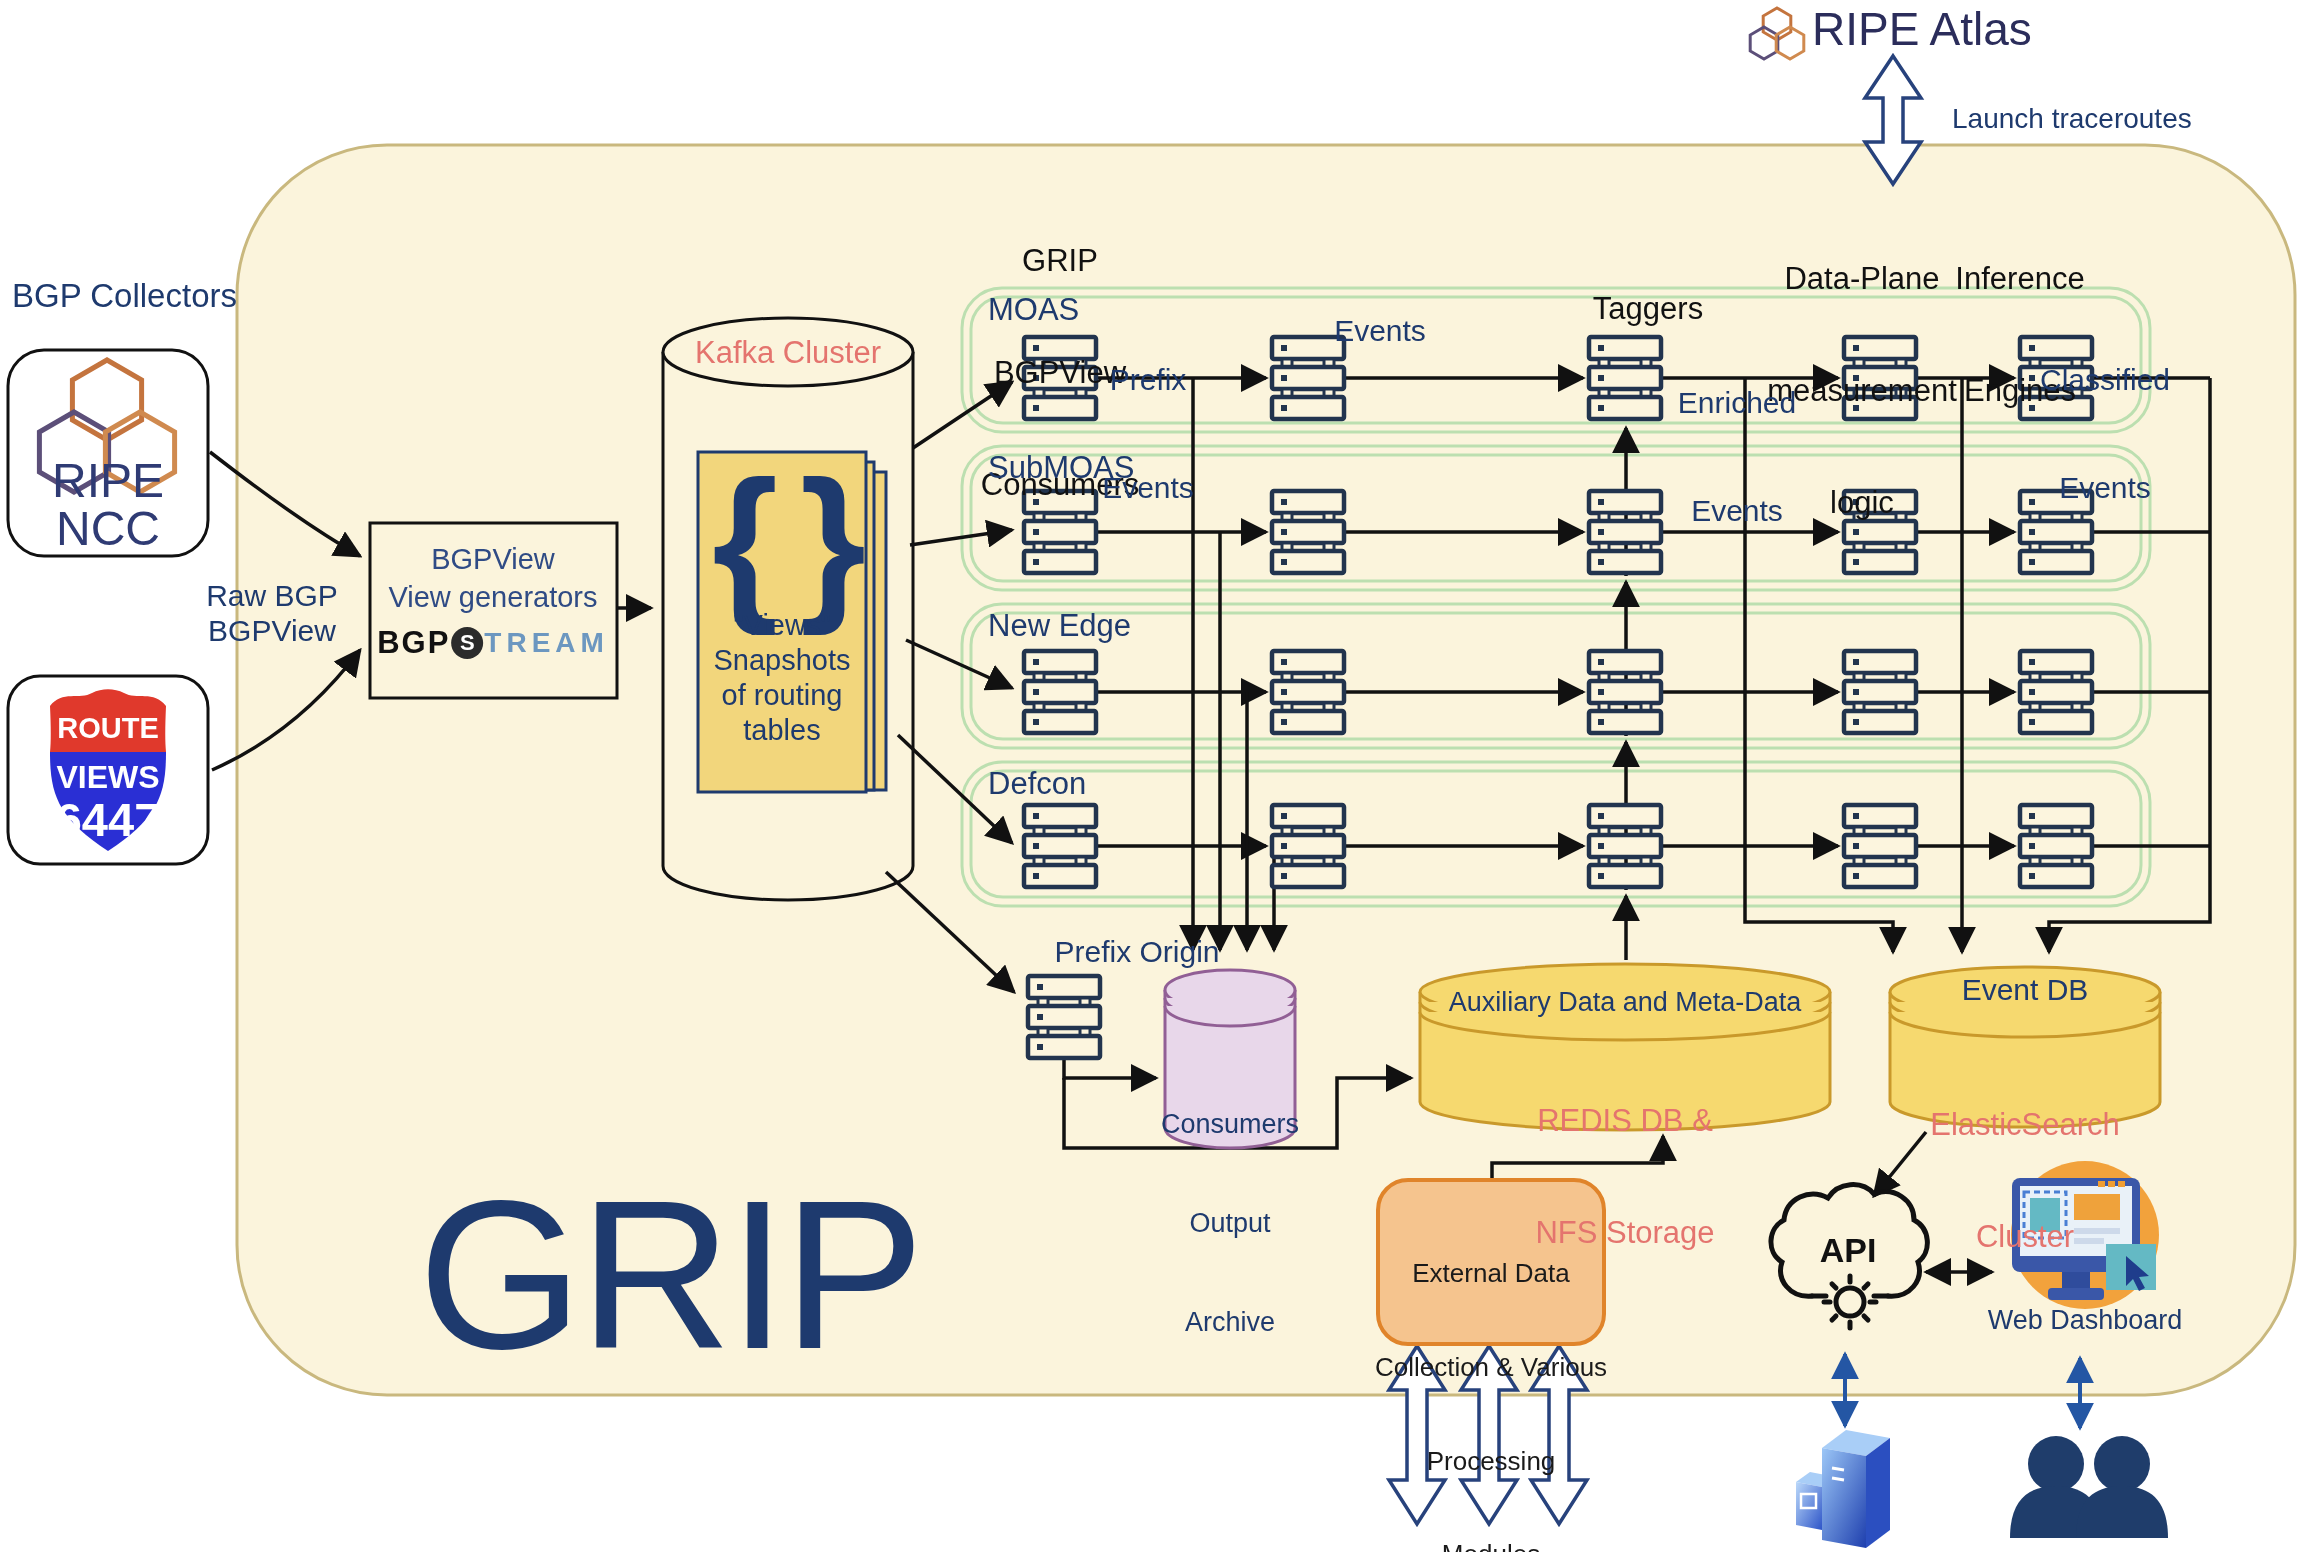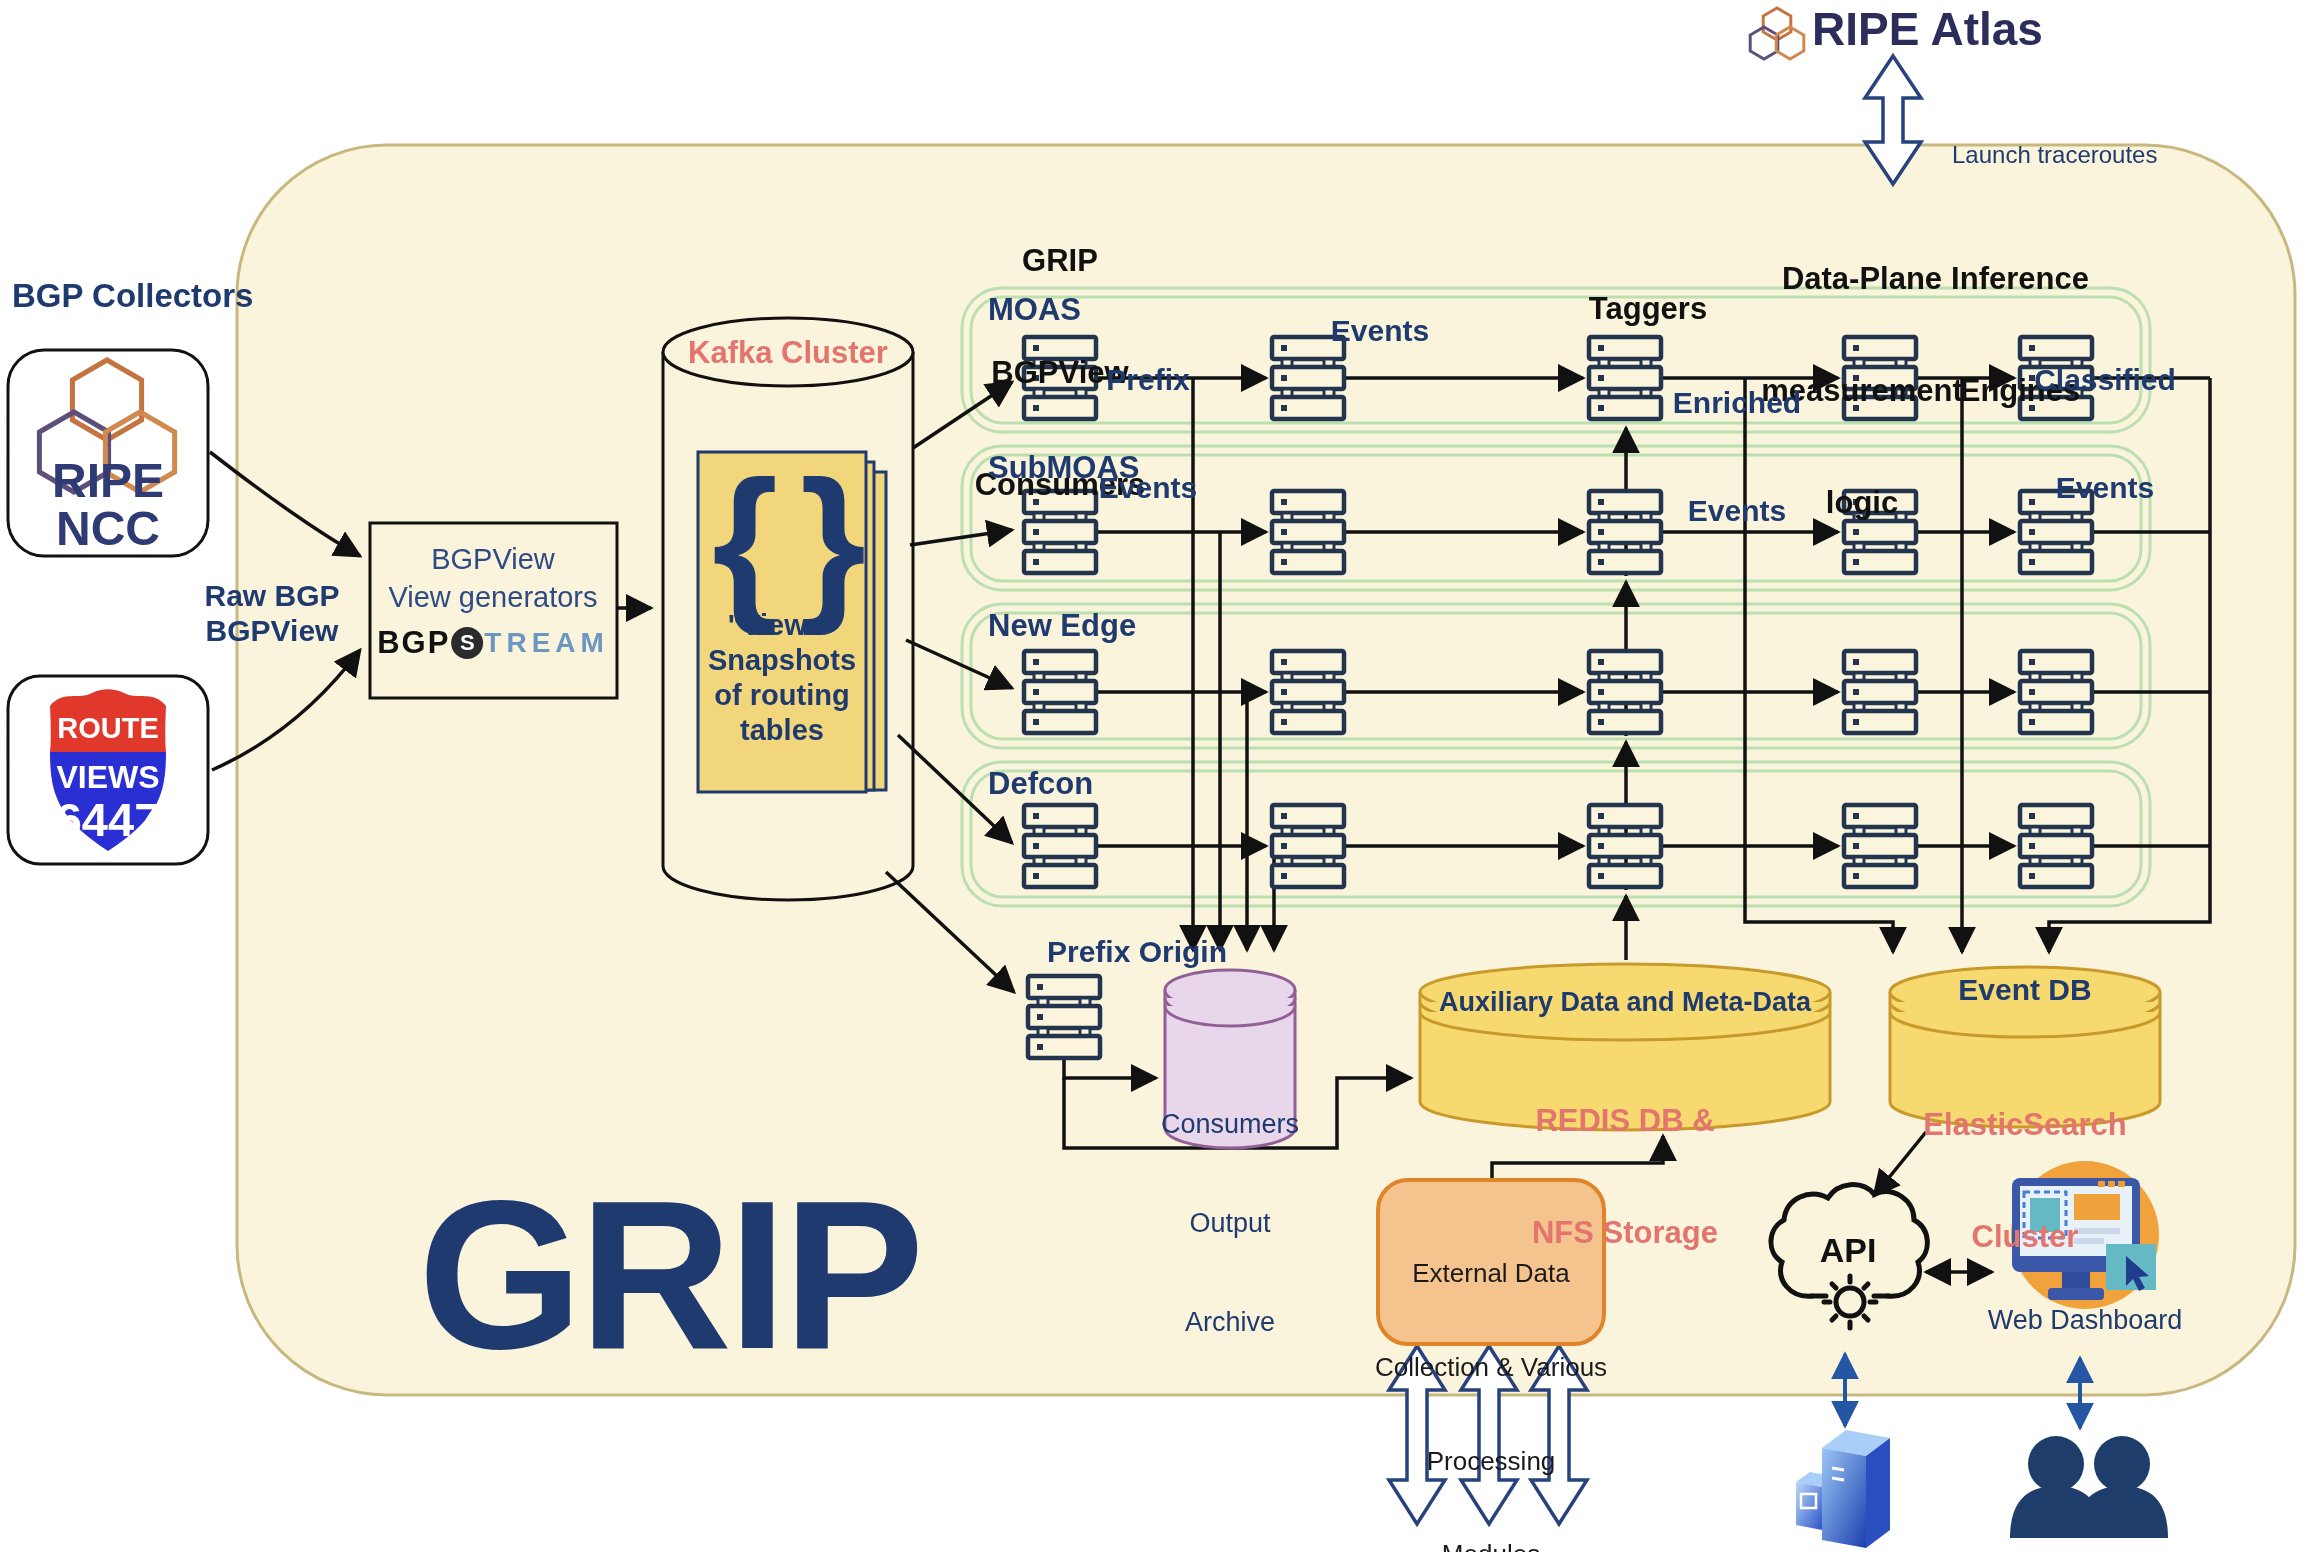--- a/index.html
+++ b/index.html
@@ -1,20 +1,20 @@
 <!DOCTYPE html>
 <html style="--navy: #1E3A6E; --header: #111111; --salmon: #E4746E; --container-fill: #FBF4DC; --container-border: #C9B87E; --green: #BCDFB0; --card-yellow: #F2D67C; --db-yellow: #F6D96F; --db-yellow-border: #C9992B; --purple-fill: #E8D7EA; --purple-border: #915F95; --orange-fill: #F5C48E; --orange-border: #E0842A; --line: #111111; --blue: #2456A4; --atlas-navy: #2B2D5B;"><head>
 <meta charset="utf-8">
 <style>
   html,body{margin:0;padding:0;background:#ffffff;}
   #stage{position:relative;width:2322px;height:1552px;background:#ffffff;overflow:hidden;
          font-family:"Liberation Sans",sans-serif;}
   #diagram{position:absolute;left:0;top:0;}
   
-  .t{position:absolute;font-weight:bold;color:var(--navy);white-space:pre;line-height:1.2;}
+  .t{position:absolute;font-weight:normal;color:var(--navy);white-space:pre;line-height:1.2;}
   .c{transform:translateX(-50%);text-align:center;}
   .hd{color:var(--header);}
   .sal{color:var(--salmon);}
   .reg{font-weight:400;}
   
   .ln{stroke:var(--line);stroke-width:3.5;fill:none;}
   .lnB{stroke:var(--blue);stroke-width:4;fill:none;}
   .hollow{fill:#ffffff;stroke:#27427C;stroke-width:3.5;}
   .grnO{fill:none;stroke:var(--green);stroke-width:3;}
   .cream{fill:var(--container-fill);}
@@ -281,21 +281,21 @@
     <circle cx="2056" cy="1464" r="28"></circle>
     <circle cx="2122" cy="1464" r="28"></circle>
     <path d="M2010,1538 C2010,1498 2030,1486 2056,1486 C2082,1486 2102,1498 2102,1538 Z"></path>
     <path d="M2076,1538 C2076,1498 2096,1486 2122,1486 C2148,1486 2168,1498 2168,1538 Z"></path>
   </g>
 </svg>
 
 <div class="t" style="left:418px;top:1148px;font-size:212px;letter-spacing:-4px;">GRIP</div>
 
 <div class="t" style="left:1812px;top:2px;font-size:46px;color:var(--atlas-navy);">RIPE Atlas</div>
-<div class="t reg" style="left:1952px;top:102px;font-size:24px;margin-top:39px;">Launch traceroutes</div>
+<div class="t reg" style="left:1952px;top:102px;font-size:28px;">Launch traceroutes</div>
 
 <div class="t" style="left:12px;top:276px;font-size:33px;">BGP Collectors</div>
 <div class="t c" style="left:108px;top:452px;font-size:48px;color:#2F3B74;">RIPE</div>
 <div class="t c" style="left:108px;top:500px;font-size:48px;color:#2F3B74;">NCC</div>
 <div class="t c" style="left:272px;top:578px;font-size:30px;">Raw BGP</div>
 <div class="t c" style="left:272px;top:613px;font-size:30px;">BGPView</div>
 
 <div class="t c" style="left:493px;top:542px;font-size:29px;font-weight:400;color:#2F4B85;">BGPView</div>
 <div class="t c" style="left:493px;top:580px;font-size:29px;font-weight:400;color:#2F4B85;">View generators</div>
 <div class="logo-row" style="left:493px;top:625px;">

